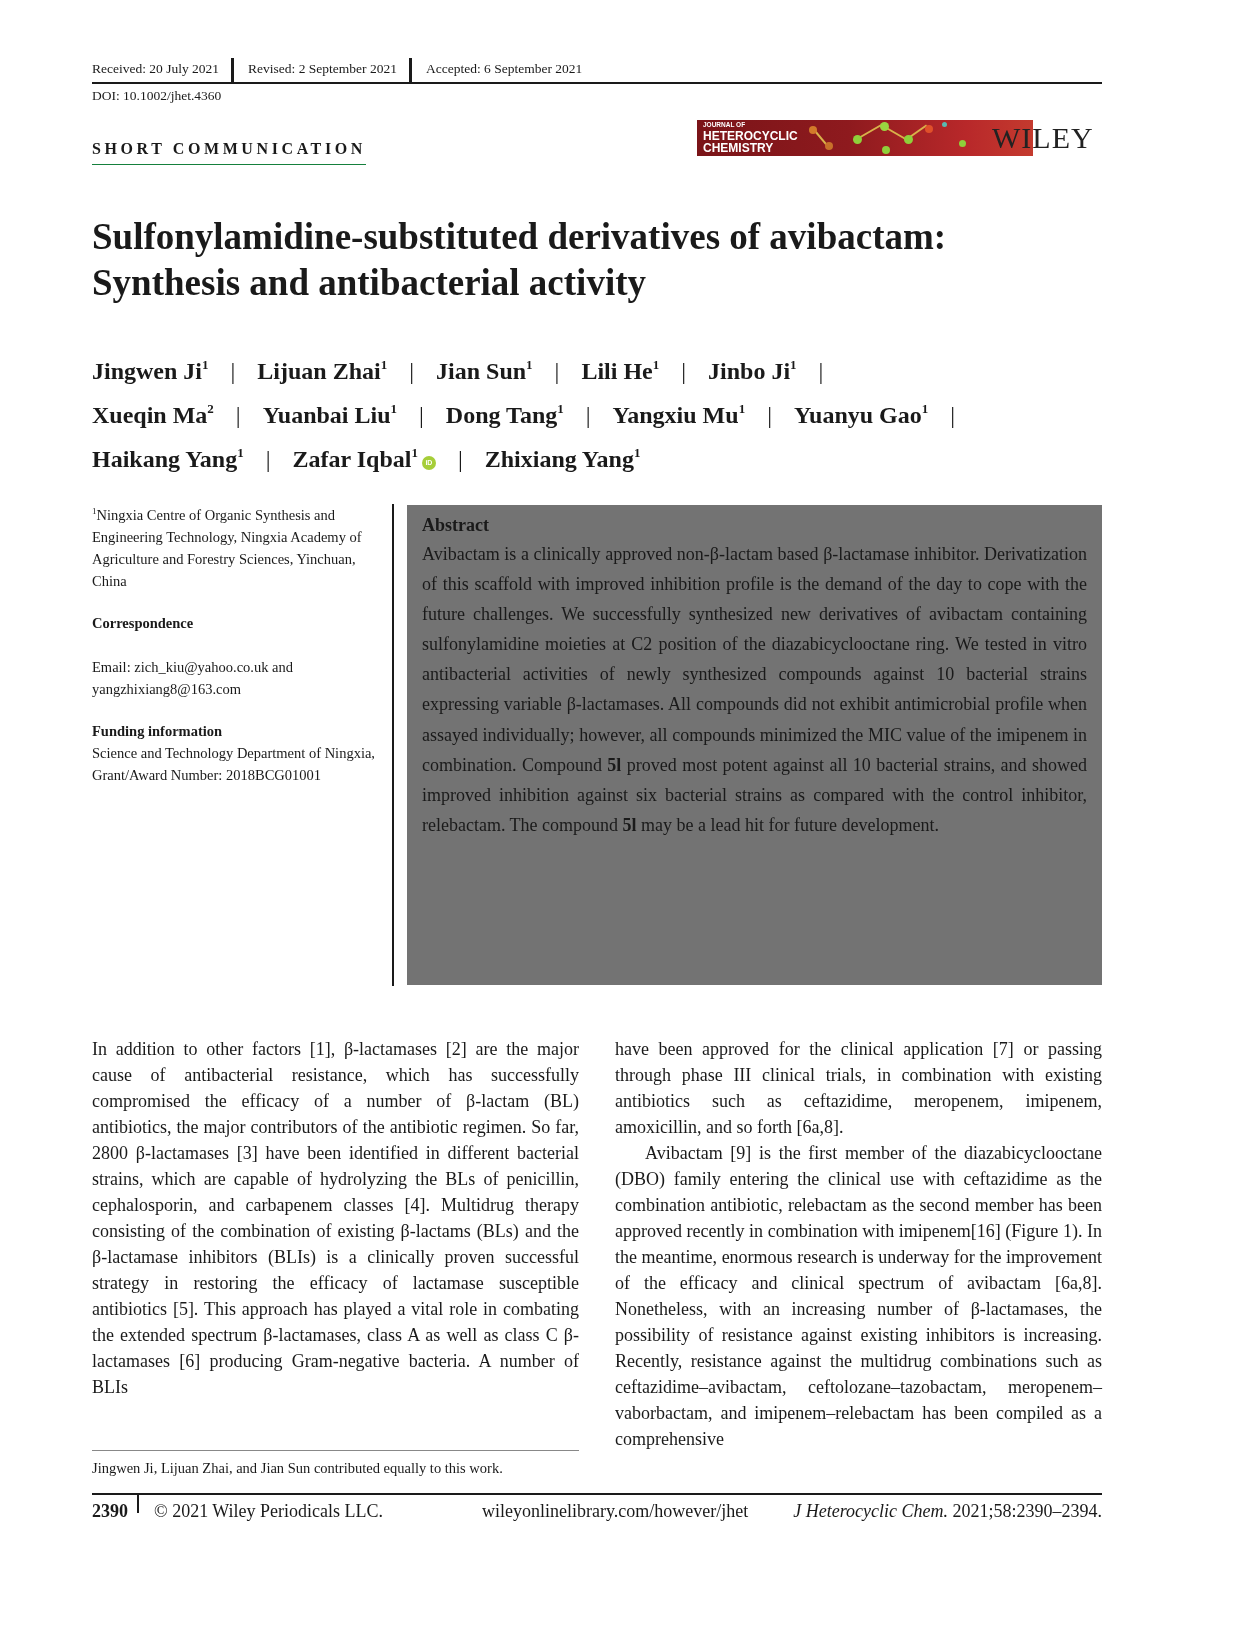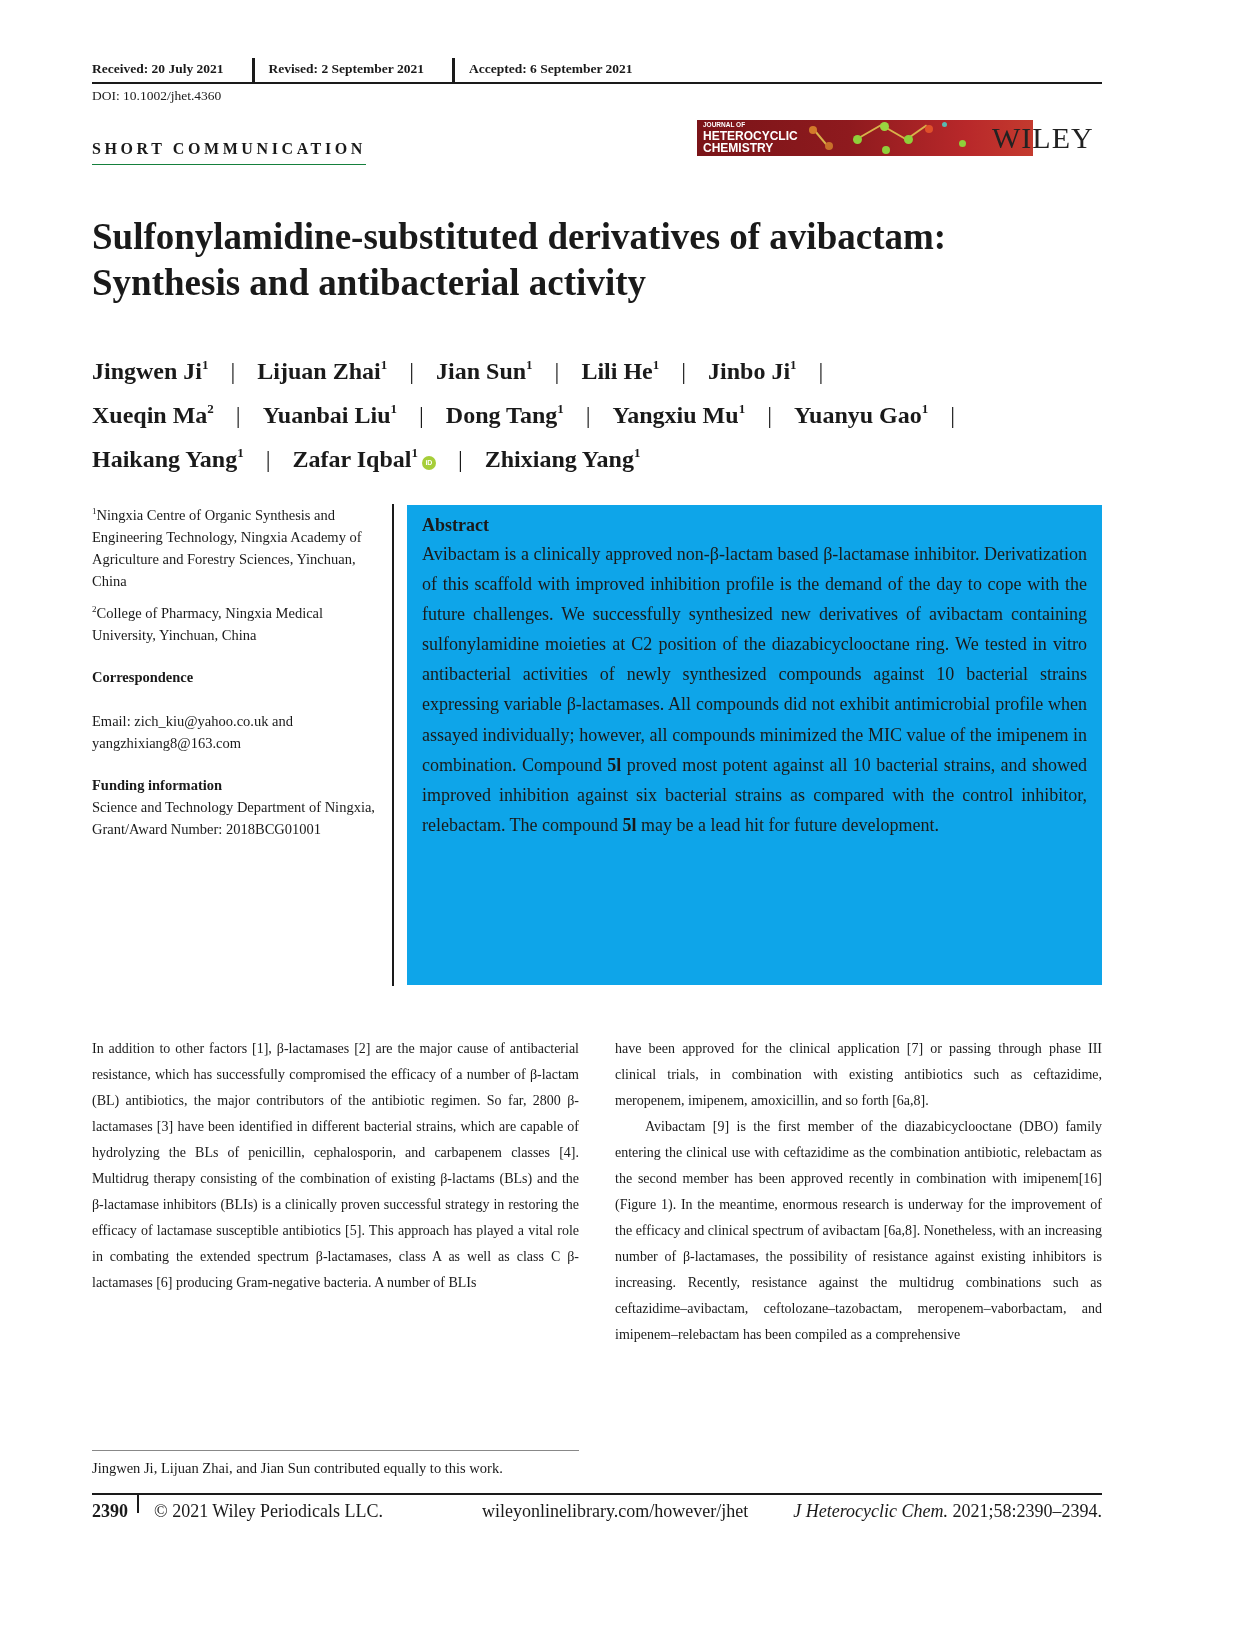--- a/index.html
+++ b/index.html
@@ -1,21 +1,21 @@
 <!DOCTYPE html>
 <html><head>
 <meta charset="utf-8">
 <style>
   html, body { margin: 0; padding: 0; background: #ffffff; }
   body { width: 1241px; height: 1630px; position: relative; overflow: hidden; font-family: "Liberation Serif", "DejaVu Serif", serif; color: #1a1a1a; }
   .page { position: absolute; left: 92px; top: 0; width: 1010px; }
 
   
   .meta-row { position: absolute; top: 58px; left: 0; width: 1010px; height: 24px; border-bottom: 2px solid #1a1a1a; display: flex; align-items: flex-start; font-size: 13.5px; }
-  .meta-item { padding-top: 3px; padding-right: 28px; font-weight: bold; }
+  .meta-item { padding-top: 3px; padding-right: 12px; }
   .meta-sep { width: 3px; height: 24px; background: #1a1a1a; margin-right: 14px; }
   .doi { position: absolute; top: 88px; left: 0; font-size: 13.5px; }
 
   .section-kicker { position: absolute; top: 140px; left: 0; font-size: 16px; font-weight: bold; letter-spacing: 3.6px; padding-bottom: 6px; border-bottom: 1px solid #15803d; }
 
   .journal-banner { position: absolute; top: 120px; left: 605px; width: 336px; height: 36px; background: linear-gradient(90deg, #7a1418 0%, #8e1a1e 45%, #b8282a 80%, #c43a2e 100%); overflow: hidden; }
   .journal-banner .jt { position: absolute; left: 6px; top: 2px; color: #fff; font-family: "Liberation Sans", "DejaVu Sans", sans-serif; font-weight: bold; line-height: 1; }
   .journal-banner .jt1 { font-size: 6.5px; display: block; margin-bottom: 1px; }
   .journal-banner .jt2 { font-size: 12px; display: block; }
   .journal-banner .jt3 { font-size: 12px; display: block; }
@@ -31,26 +31,26 @@
   .asep { font-weight: normal; margin: 0 22px; }
   .orcid { display: inline-block; width: 14px; height: 14px; border-radius: 50%; background: #a6ce39; color: #fff; font-size: 7px; line-height: 14px; text-align: center; vertical-align: 2px; margin-left: 4px; font-family: "Liberation Sans", sans-serif; font-weight: bold; }
 
   
   .info { position: absolute; top: 500px; left: 0; width: 290px; font-size: 14.5px; line-height: 22px; }
   .info p { margin: 0 0 6px 0; }
   .info .sup { font-size: 9px; vertical-align: 6px; }
   .info h4 { margin: 20px 0 0 0; font-size: 14.5px; font-weight: bold; line-height: 22px; }
   .vrule { position: absolute; top: 504px; left: 300px; width: 2px; height: 482px; background: #1a1a1a; }
 
-  .abstract { position: absolute; top: 505px; left: 315px; width: 695px; height: 480px; background: #0ea5e9; box-sizing: border-box; padding: 8px 15px 0 15px; }
+  .abstract { position: absolute; top: 505px; left: 315px; width: 695px; height: 480px; background: #737373; box-sizing: border-box; padding: 8px 15px 0 15px; }
   .abstract h3 { margin: 0; font-size: 18px; font-weight: bold; line-height: 24px; }
   .abstract p { margin: 2px 0 0 0; font-size: 18px; line-height: 30.1px; text-align: justify; }
 
   
-  .col { position: absolute; top: 1036px; width: 487px; font-size: 14px; line-height: 26px; text-align: justify; }
+  .col { position: absolute; top: 1036px; width: 487px; font-size: 18px; line-height: 26px; text-align: justify; }
   .col p { margin: 0; }
   .col .indent { text-indent: 30px; }
   .col-left { left: 0; }
   .col-right { left: 523px; }
 
   .fn-rule { position: absolute; top: 1450px; left: 0; width: 487px; height: 1px; background: #888; }
   .footnote { position: absolute; top: 1460px; left: 0; font-size: 14.5px; }
 
   .footer-rule { position: absolute; top: 1493px; left: 0; width: 1010px; height: 2px; background: #1a1a1a; }
   .footer { position: absolute; top: 1495px; left: 0; width: 1010px; height: 26px; font-size: 18px; }
@@ -107,21 +107,20 @@
   </h1>
 
   <div class="authors">
     <span class="author"><span>Jingwen Ji</span><sup>1</sup></span><span class="asep">|</span><span class="author"><span>Lijuan Zhai</span><sup>1</sup></span><span class="asep">|</span><span class="author"><span>Jian Sun</span><sup>1</sup></span><span class="asep">|</span><span class="author"><span>Lili He</span><sup>1</sup></span><span class="asep">|</span><span class="author"><span>Jinbo Ji</span><sup>1</sup></span><span class="asep">|</span><br>
     <span class="author"><span>Xueqin Ma</span><sup>2</sup></span><span class="asep">|</span><span class="author"><span>Yuanbai Liu</span><sup>1</sup></span><span class="asep">|</span><span class="author"><span>Dong Tang</span><sup>1</sup></span><span class="asep">|</span><span class="author"><span>Yangxiu Mu</span><sup>1</sup></span><span class="asep">|</span><span class="author"><span>Yuanyu Gao</span><sup>1</sup></span><span class="asep">|</span><br>
     <span class="author"><span>Haikang Yang</span><sup>1</sup></span><span class="asep">|</span><span class="author"><span>Zafar Iqbal</span><sup>1</sup><span class="orcid">iD</span></span><span class="asep">|</span><span class="author"><span>Zhixiang Yang</span><sup>1</sup></span>
   </div>
 
   <div class="info">
     <p><span class="sup">1</span><span>Ningxia Centre of Organic Synthesis and Engineering Technology, Ningxia Academy of Agriculture and Forestry Sciences, Yinchuan, China</span></p>
-    <p><span class="sup">2</span><span>College of Pharmacy, Ningxia Medical University, Yinchuan, China</span></p>
     <h4>Correspondence</h4>
     <p style="margin:0;"><br>
       <span>Email: </span><span>zich_kiu@yahoo.co.uk</span><span> and </span><br>
       <span>yangzhixiang8@163.com</span>
     </p>
     <h4>Funding information</h4>
     <p>Science and Technology Department of Ningxia, Grant/Award Number: 2018BCG01001</p>
   </div>
   <div class="vrule"></div>
 

